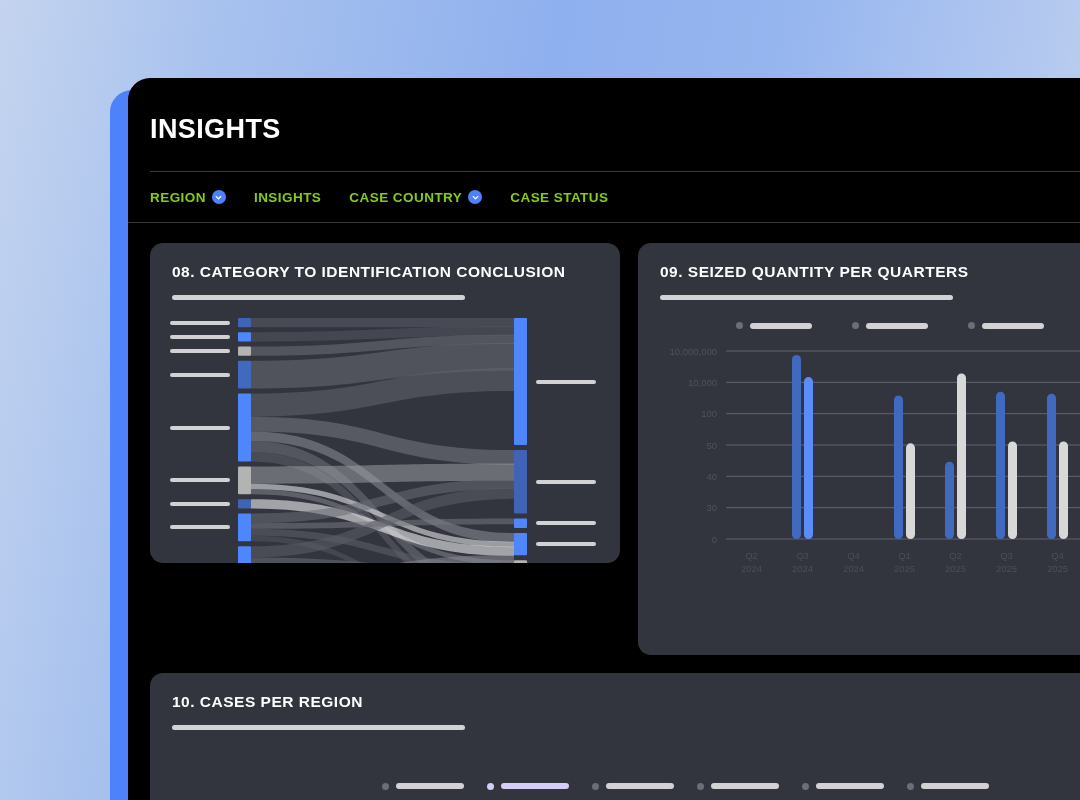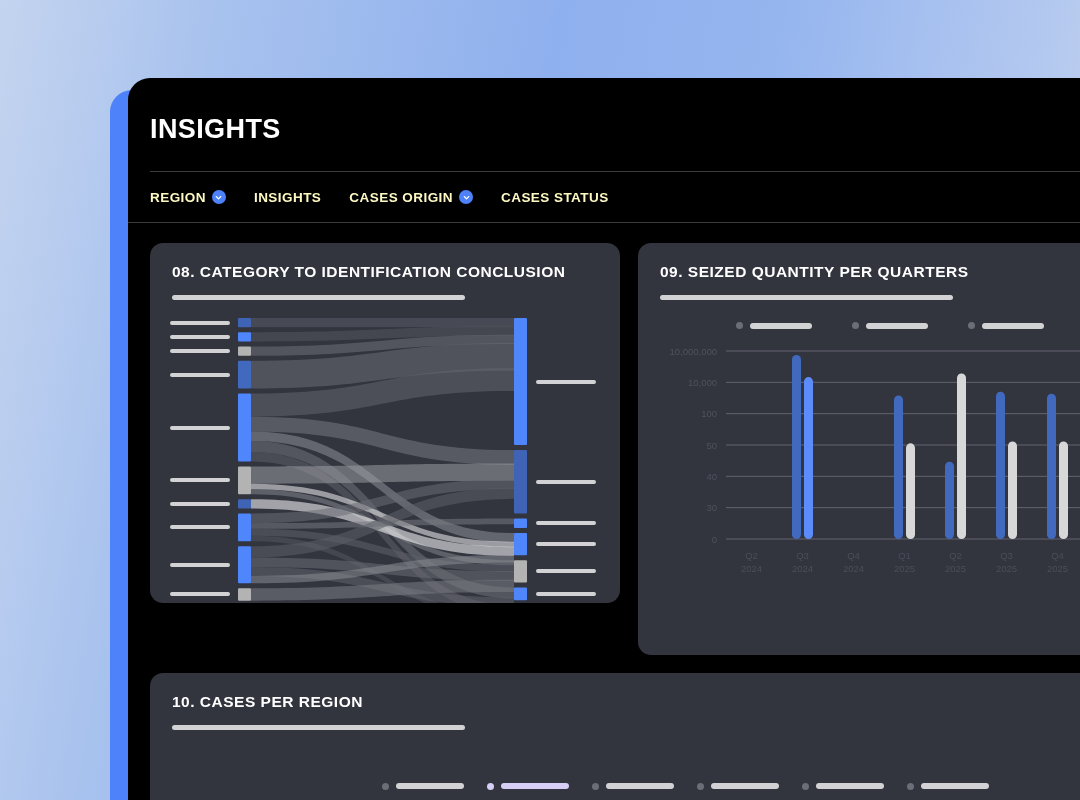--- a/index.html
+++ b/index.html
@@ -49,21 +49,21 @@
     display: flex;
     align-items: center;
     gap: 28px;
     height: 50px;
     padding-left: 22px;
   }
   .filter-item {
     display: flex;
     align-items: center;
     gap: 6px;
-    color: #fef9c3;
+    color: #84cc16;
     font-size: 13.5px;
     font-weight: 600;
     letter-spacing: 0.45px;
     cursor: pointer;
   }
   .filter-badge {
     width: 14px; height: 14px;
     border-radius: 50%;
     background: #4d82fb;
     display: flex;
@@ -84,21 +84,21 @@
     padding: 20px 0 0 22px;
   }
   .card-row { display: flex; gap: 18px; }
   .card {
     background: #32343e;
     border-radius: 13px;
     padding: 20px 22px 0 22px;
     position: relative;
     overflow: hidden;
   }
-  #card-sankey { width: 518px; height: 360px; }
+  #card-sankey { width: 518px; height: 320px; }
   #card-bars   { width: 518px; height: 412px; }
   #card-region { width: 1054px; height: 260px; margin-top: 18px; }
 
   .card-title {
     color: #ffffff;
     font-size: 15.5px;
     font-weight: 700;
     letter-spacing: 0.5px;
     white-space: nowrap;
   }
@@ -179,29 +179,29 @@
         <span class="filter-badge">
           <svg width="9" height="9" viewBox="0 0 10 10">
             <path d="M2.6 4 L5 6.5 L7.4 4" stroke="#ffffff" stroke-width="1.5" fill="none" stroke-linecap="round" stroke-linejoin="round"></path>
           </svg>
         </span>
       </div>
       <div class="filter-item">
         <span>INSIGHTS</span>
       </div>
       <div class="filter-item">
-        <span>CASES ORIGIN</span>
+        <span>CASE COUNTRY</span>
         <span class="filter-badge">
           <svg width="9" height="9" viewBox="0 0 10 10">
             <path d="M2.6 4 L5 6.5 L7.4 4" stroke="#ffffff" stroke-width="1.5" fill="none" stroke-linecap="round" stroke-linejoin="round"></path>
           </svg>
         </span>
       </div>
       <div class="filter-item">
-        <span>CASES STATUS</span>
+        <span>CASE STATUS</span>
       </div>
     </div>
   <div id="filter-rule"></div>
 
   <div id="dashboard">
 
     <div class="card-row">
 
       <div class="card" id="card-sankey">
         <div class="card-title">08. CATEGORY TO IDENTIFICATION CONCLUSION</div>

